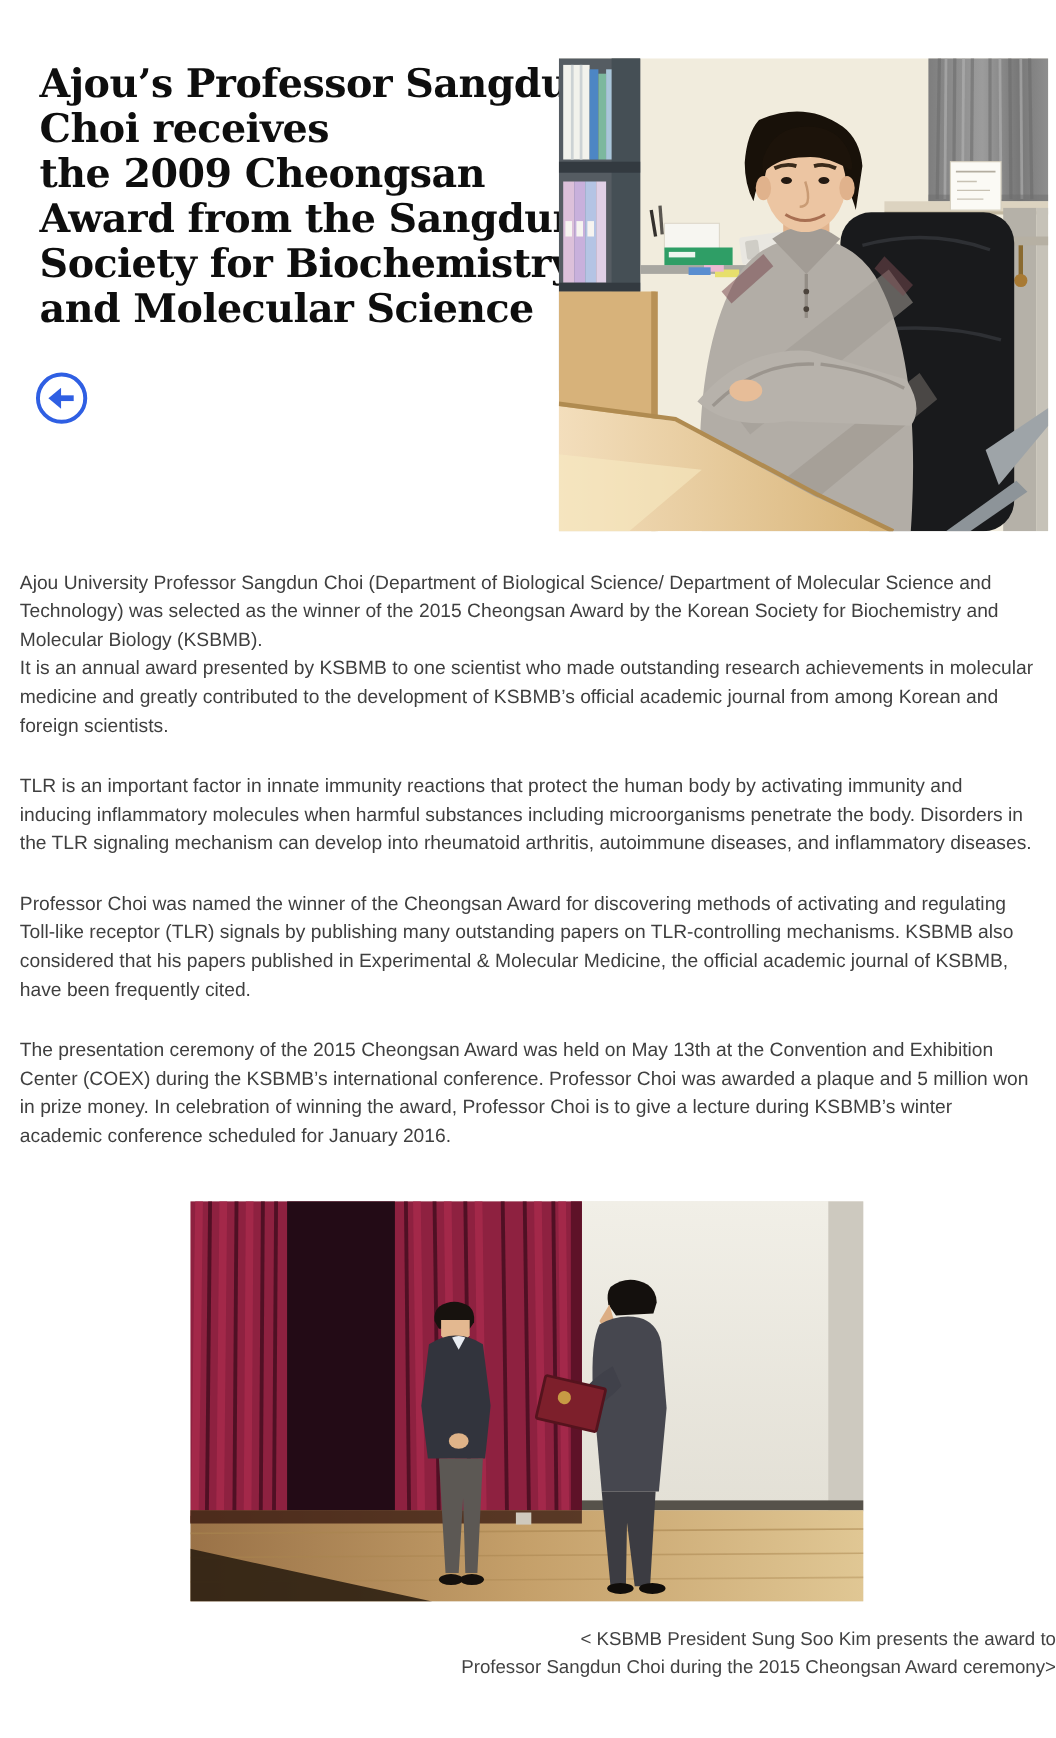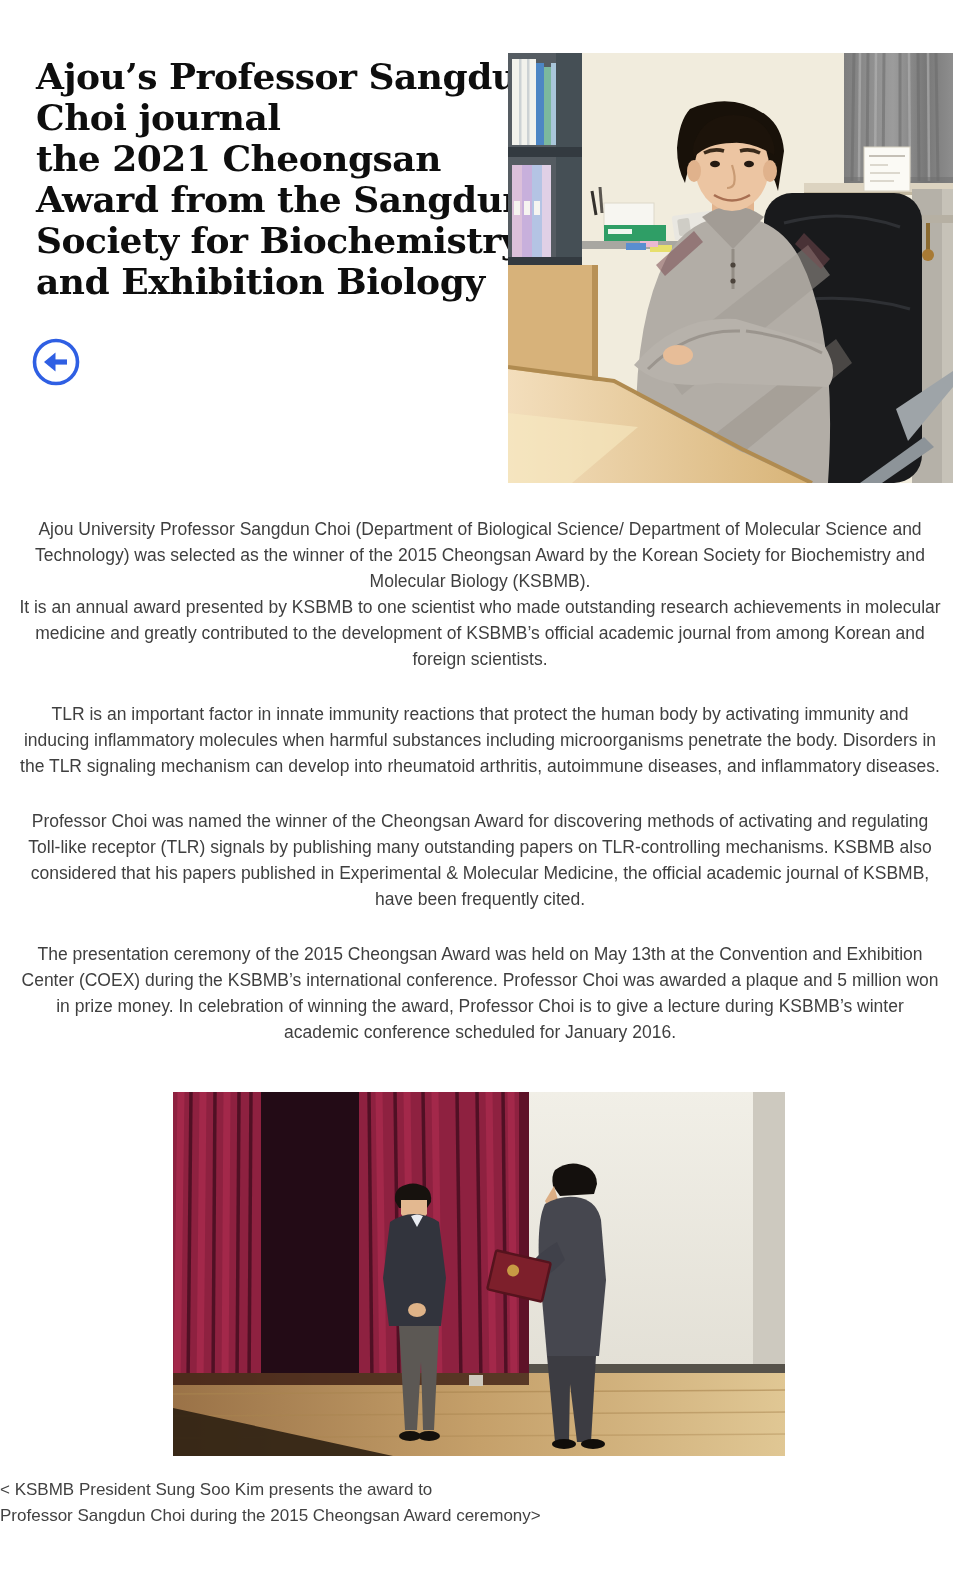--- a/index.html
+++ b/index.html
@@ -20,38 +20,38 @@
     border:none; background:transparent; padding:0; cursor:pointer;
   }
   .photo { margin:0; padding:0; }
   .photo-1 { position:absolute; left:508px; top:53px; width:445px; height:430px; }
   .photo-2 { position:absolute; left:173px; top:1092px; width:612px; height:364px; }
   .photo svg { display:block; }
   .body {
     position:absolute; left:18px; top:516px; width:924px;
     font-size:17.5px; line-height:26px; color:#3f3f3f;
   }
-  .body p { margin:0 0 29px 0; white-space:pre-line;text-align:center; }
+  .body p { margin:0 0 29px 0; white-space:pre-line; }
   .caption {
-    position:absolute; left:0; top:1477px; width:960px; text-align:left;
+    position:absolute; left:0; top:1477px; width:960px; text-align:right;
     font-size:17px; line-height:26px; color:#424242;
   }
 </style>
 </head>
 <body>
 
 <div class="page">
 
   <h1 class="title">
     <div>Ajou’s Professor Sangdun</div>
-    <div>Choi journal</div>
-    <div>the 2021 Cheongsan</div>
+    <div>Choi receives</div>
+    <div>the 2009 Cheongsan</div>
     <div>Award from the Sangdun</div>
     <div>Society for Biochemistry</div>
-    <div>and Exhibition Biology</div>
+    <div>and Molecular Science</div>
   </h1>
 
   <button class="back-btn" aria-label="Back">
     <svg width="52" height="52" viewBox="0 0 52 52">
       <circle cx="26" cy="26" r="21.5" fill="none" stroke="#2f5fe3" stroke-width="3.6"></circle>
       <rect x="20" y="23.4" width="17" height="5.2" fill="#2f5fe3"></rect>
       <polygon points="14,26 25.5,16.5 25.5,35.5" fill="#2f5fe3"></polygon>
     </svg>
   </button>
 

